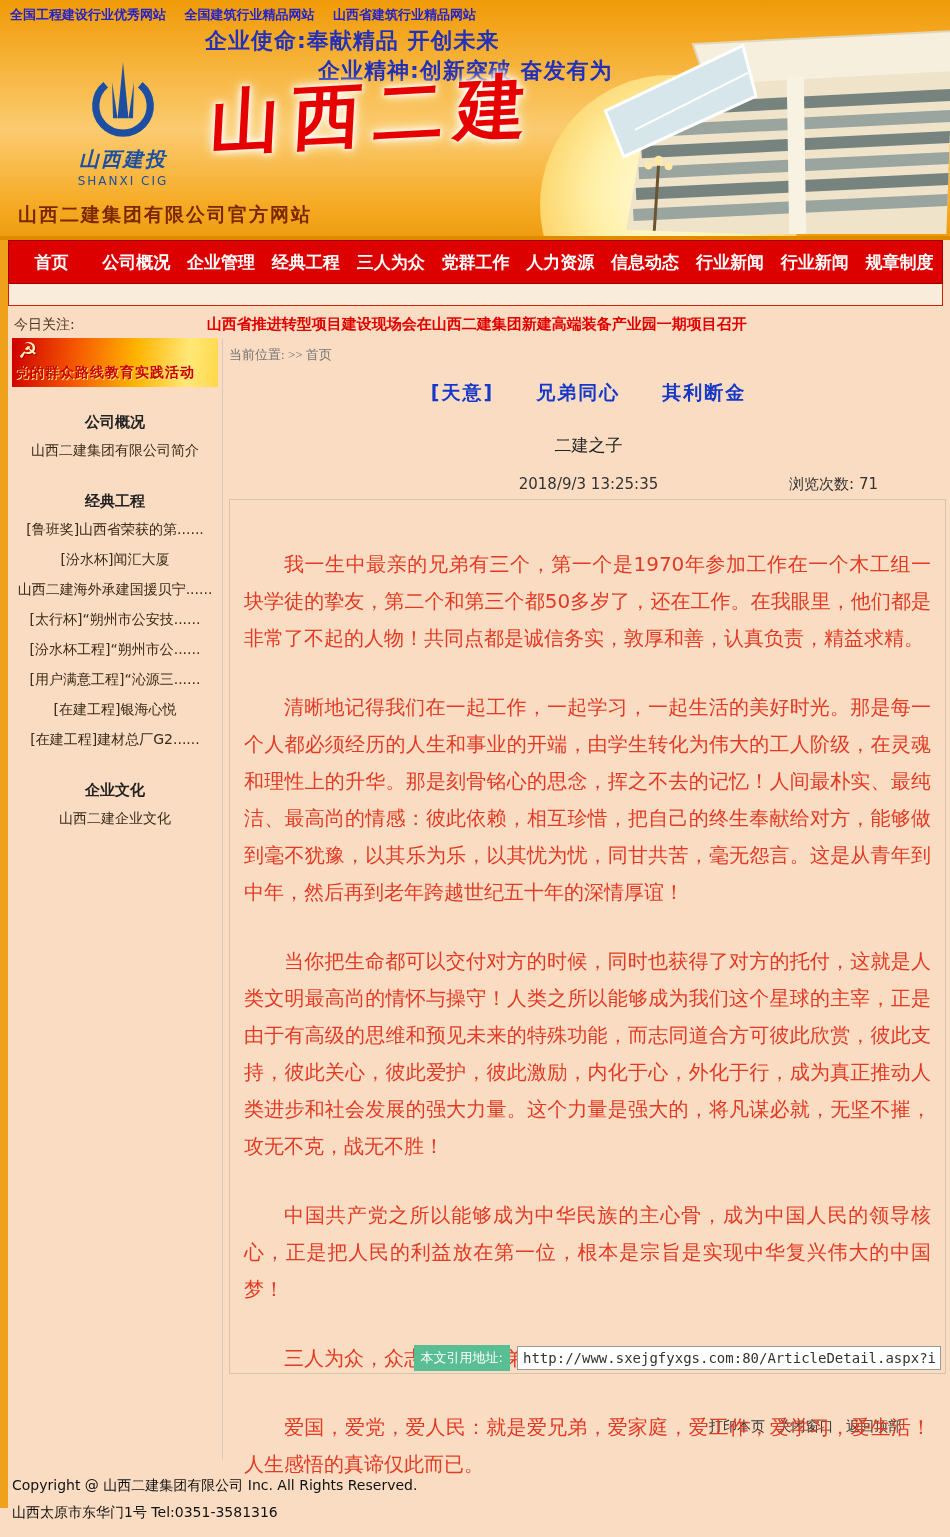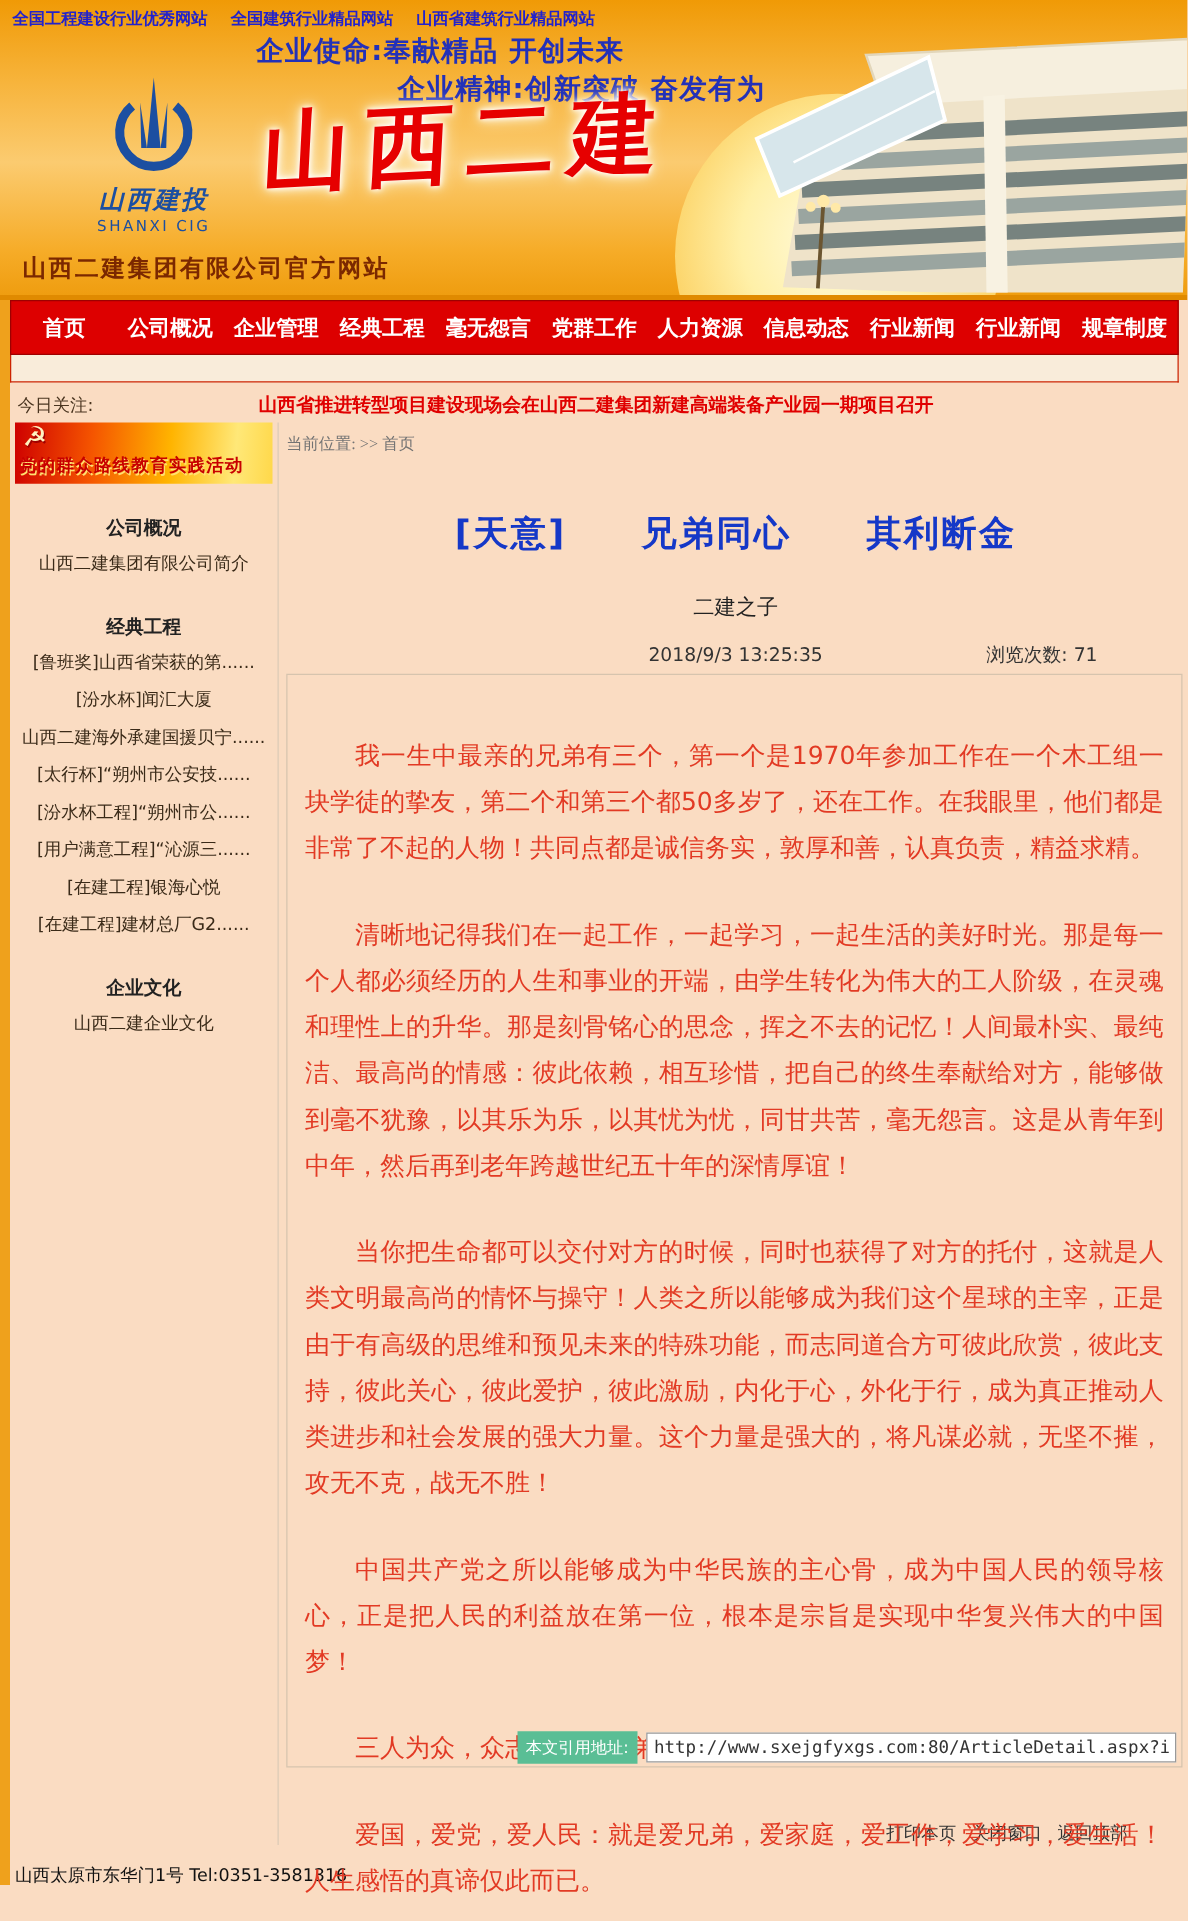--- a/index.html
+++ b/index.html
@@ -56,21 +56,21 @@
     position:absolute;left:3px;bottom:5px;font-size:14px;font-weight:bold;color:#C80000;
     letter-spacing:1px;white-space:nowrap;text-shadow:1px 1px 0 #FFE070;
   }
   .side-section{text-align:center;}
   .side-title{margin-top:22px;font-size:15px;font-weight:bold;color:#222;padding:4px 0;}
   .side-item{font-size:14px;color:#3A2A18;padding:6px 0;cursor:pointer;white-space:nowrap;}
   
   .main{flex:1;margin-left:4px;border-left:1px solid #DCCAB6;padding:0 2px 0 6px;position:relative;}
   .breadcrumb{font-size:13px;color:#737373;padding-top:8px;font-family:Liberation Serif, serif;}
   .breadcrumb .crumb-home{cursor:pointer;}
-  .art-title{text-align:center;margin-top:44px;font-size:28px;font-weight:bold;color:#1538C8;letter-spacing:2px;}
+  .art-title{text-align:center;margin-top:16px;font-size:19px;font-weight:bold;color:#1538C8;letter-spacing:2px;}
   .art-author{text-align:center;margin-top:28px;font-size:17px;color:#222;}
   .art-meta{margin-top:18px;position:relative;font-size:15px;color:#333;text-align:center;height:20px;}
   .views{position:absolute;right:70px;top:0;}
   .art-box{margin-top:4px;margin-right:2px;border:1px solid #D6C4AE;position:relative;height:873px;background:#FADCC2;}
   .art-box p{margin:32px 14px 0;font-size:20px;line-height:37px;color:#E23A24;text-indent:2em;text-align:justify;}
   .art-box p.first{margin-top:46px;}
   .cite-row{position:absolute;right:4px;bottom:2px;display:flex;align-items:center;padding-left:44px;}
   .cite-label{background:#5ABE95;color:#FFF;font-size:13px;padding:4px 7px;white-space:nowrap;}
   .cite-input{
     width:412px;margin-left:7px;border:1px solid #999;background:#FFF;
@@ -133,21 +133,21 @@
   <div class="site-title">山西二建</div>
   <div class="official">山西二建集团有限公司官方网站</div>
 </div>
 
 <div class="nav-wrap">
   <div class="nav">
     <span class="nav-item">首页</span>
     <span class="nav-item">公司概况</span>
     <span class="nav-item">企业管理</span>
     <span class="nav-item">经典工程</span>
-    <span class="nav-item">毫无怨言</span>
+    <span class="nav-item">三人为众</span>
     <span class="nav-item">党群工作</span>
     <span class="nav-item">人力资源</span>
     <span class="nav-item">信息动态</span>
     <span class="nav-item">行业新闻</span>
     <span class="nav-item">行业新闻</span>
     <span class="nav-item">规章制度</span>
   </div>
   <div class="substrip"></div>
 </div>
 
@@ -221,15 +221,16 @@
 
     <div class="actions">
       <span>打印本页</span>
       <span>关闭窗口</span>
       <span>返回顶部</span>
     </div>
   </div>
 </div>
 
 <div class="footer">
+  <div>Copyright @ 山西二建集团有限公司 Inc. All Rights Reserved.</div>
   <div>山西太原市东华门1号  Tel:0351-3581316</div>
 
 </div>
 
 </body></html>

